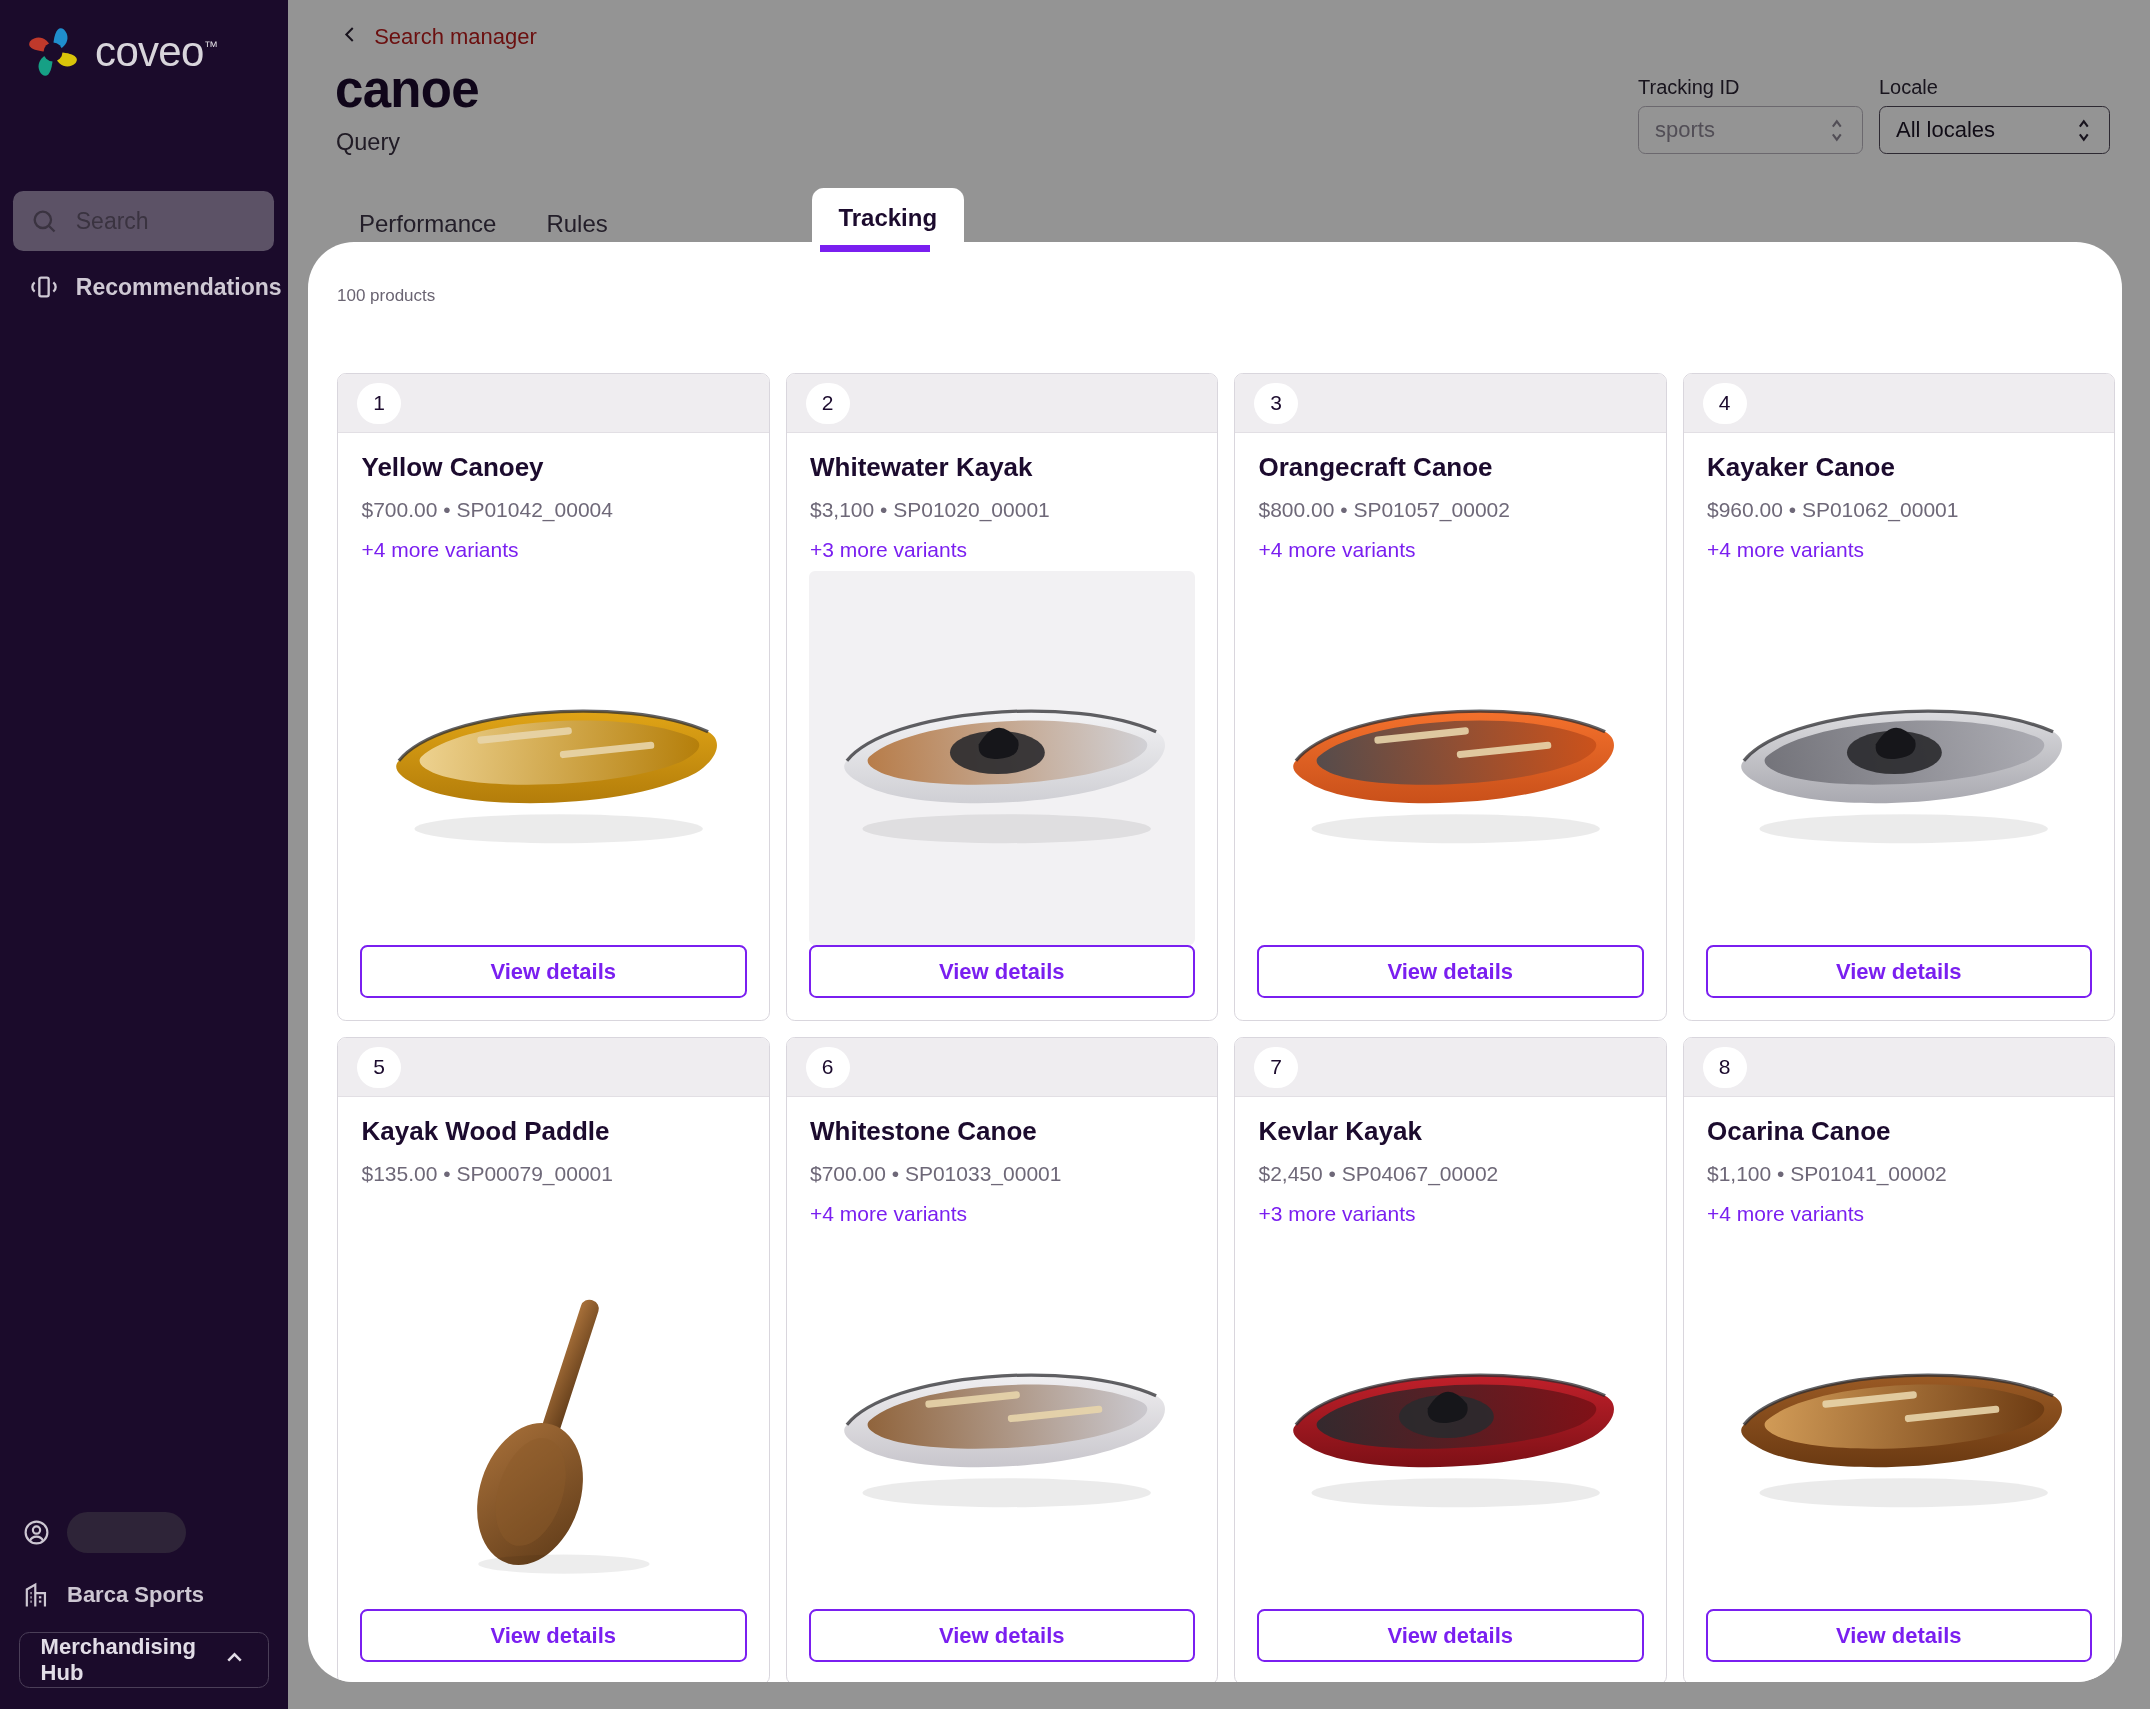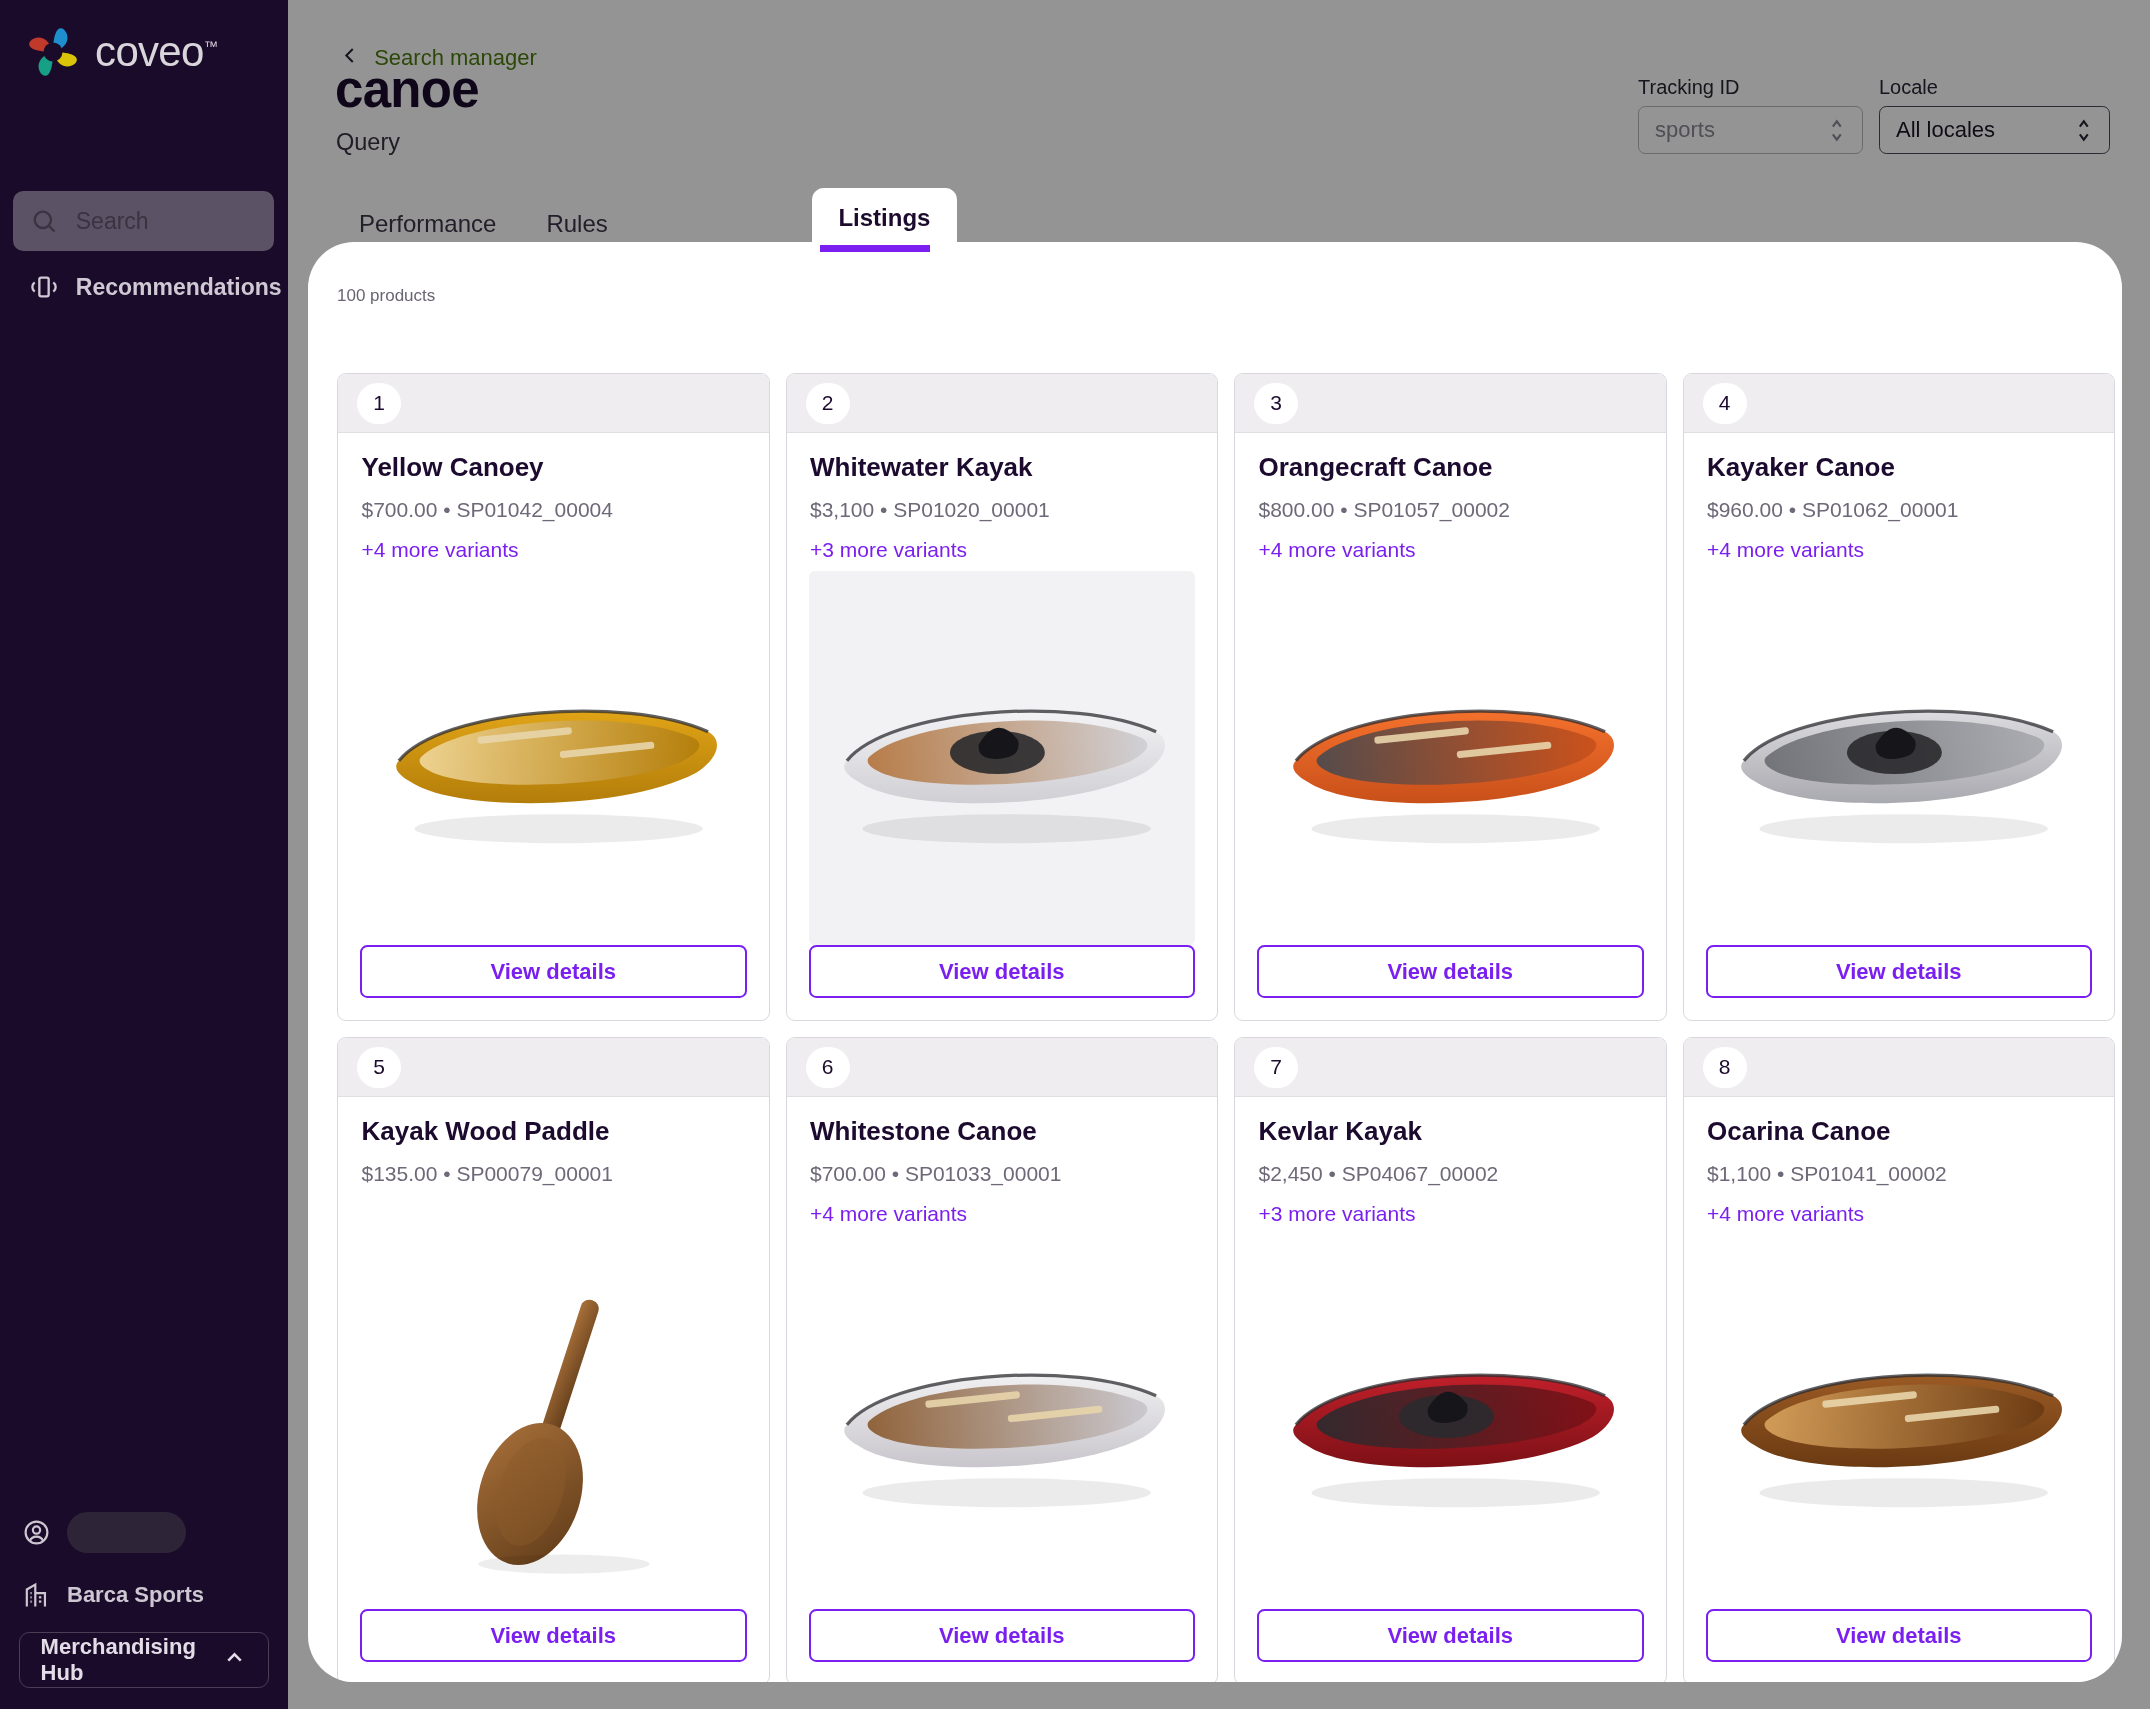--- a/index.html
+++ b/index.html
@@ -75,21 +75,21 @@
   .dim {
     position: absolute; left: 288px; top: 0;
     width: 1863px; height: 1710px;
     background: rgba(0,0,0,0.42);
     z-index: 10; pointer-events: none;
   }
 
   .breadcrumb {
     position: absolute; left: 51px; top: 22px;
     display: flex; align-items: center; gap: 13.2px;
-    color: #4d7c0f; font-size: 22px; margin-top: 21px;
+    color: #b91c1c; font-size: 22px;
   }
   .bc-arrow { font-size: 26.4px; line-height: 1; }
 
   .page-title {
     position: absolute; left: 47px; top: 60px;
     font-size: 51px; font-weight: 700; color: #1c0b2e;
     letter-spacing: -0.7px;
   }
   .page-sub {
     position: absolute; left: 48px; top: 129px;
@@ -340,21 +340,21 @@
       <div class="tab">Performance</div>
       <div class="tab">Rules</div>
       <div class="tab" style="visibility:hidden;">Preview</div>
     </div>
     <div class="tabs-rule"></div>
   </div>
 
   <div class="dim"></div>
 
   <div class="tab-spot">
-    <div class="t">Listings</div>
+    <div class="t">Tracking</div>
   </div>
   <div class="tab-spot-underline"></div>
 
   <div class="spotlight">
 
     <div class="attr-bar">
       <div class="count-label">100 products</div>
     </div>
 
     <div class="grid" id="product-grid">

